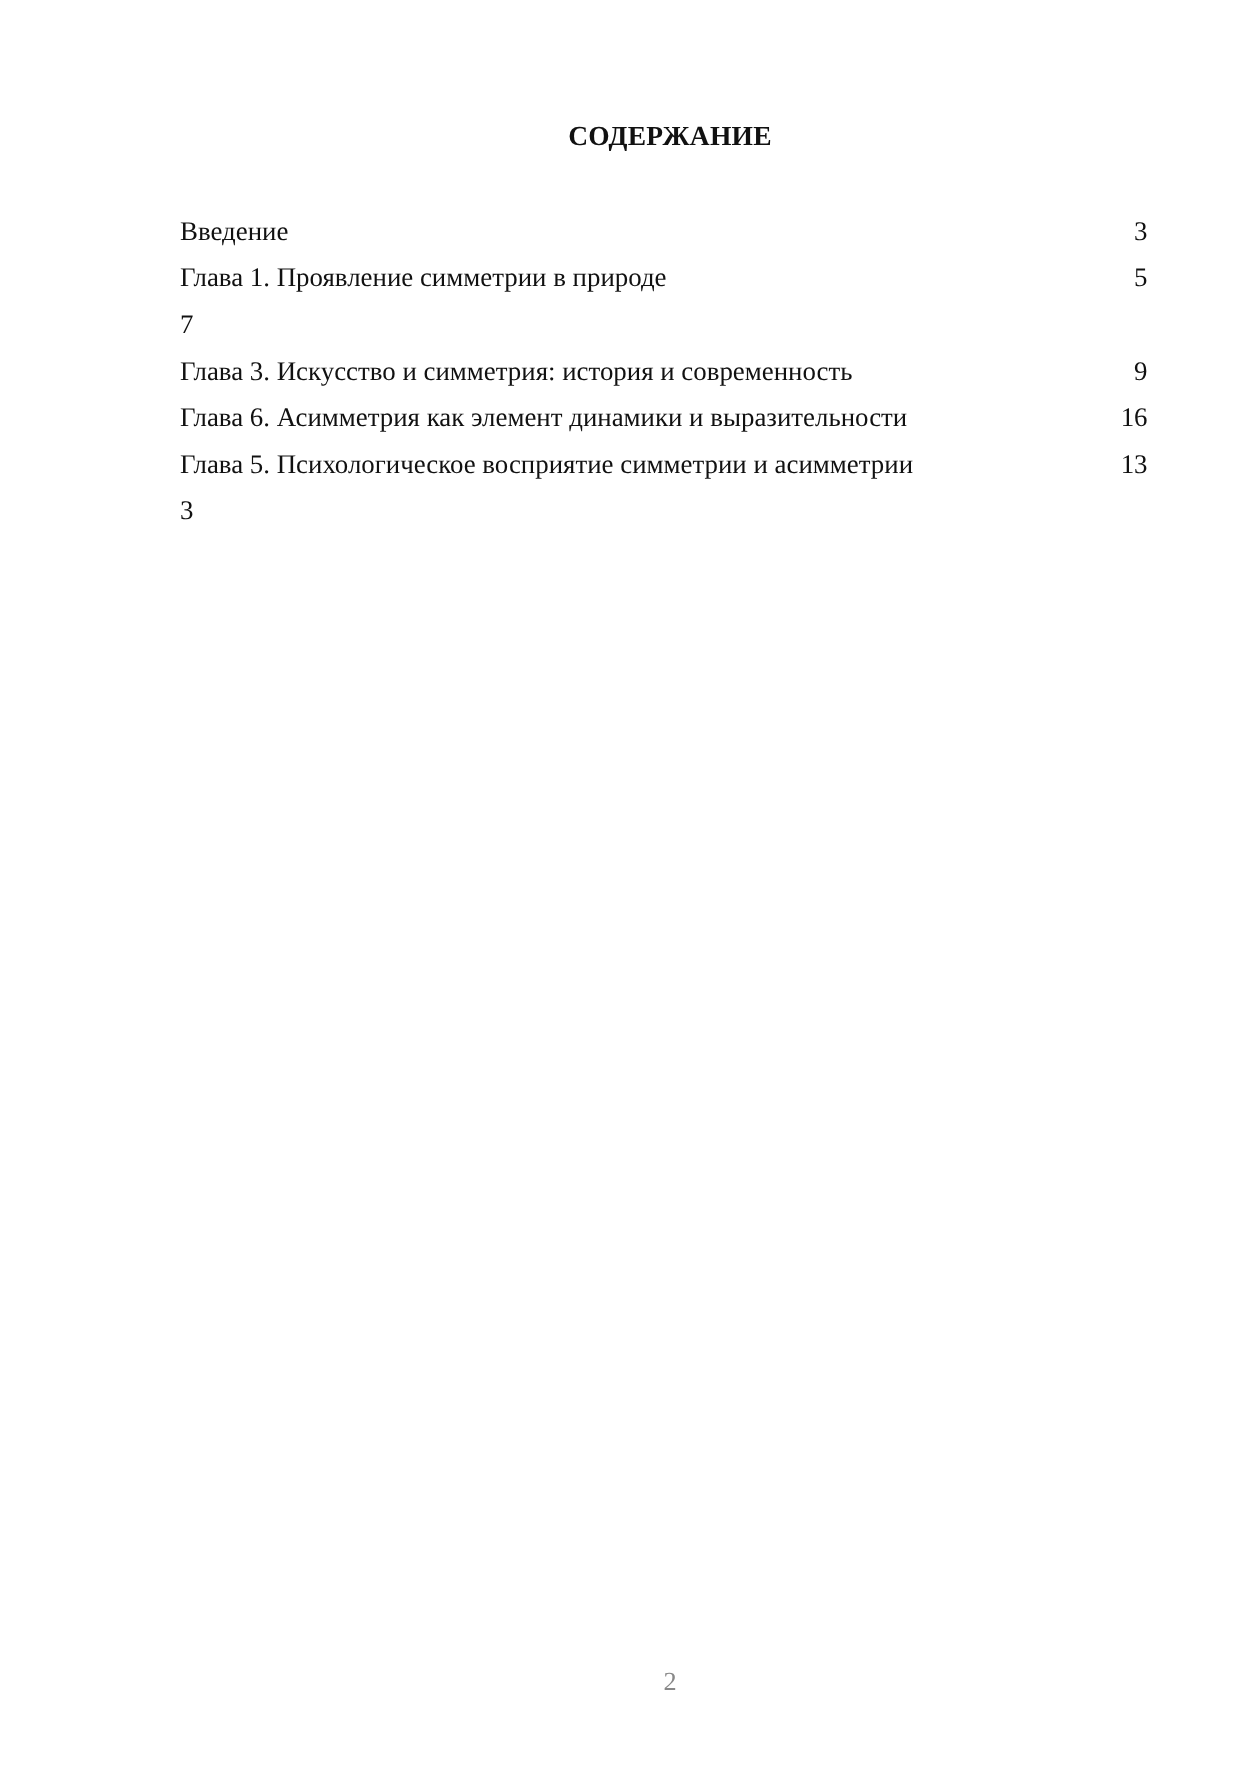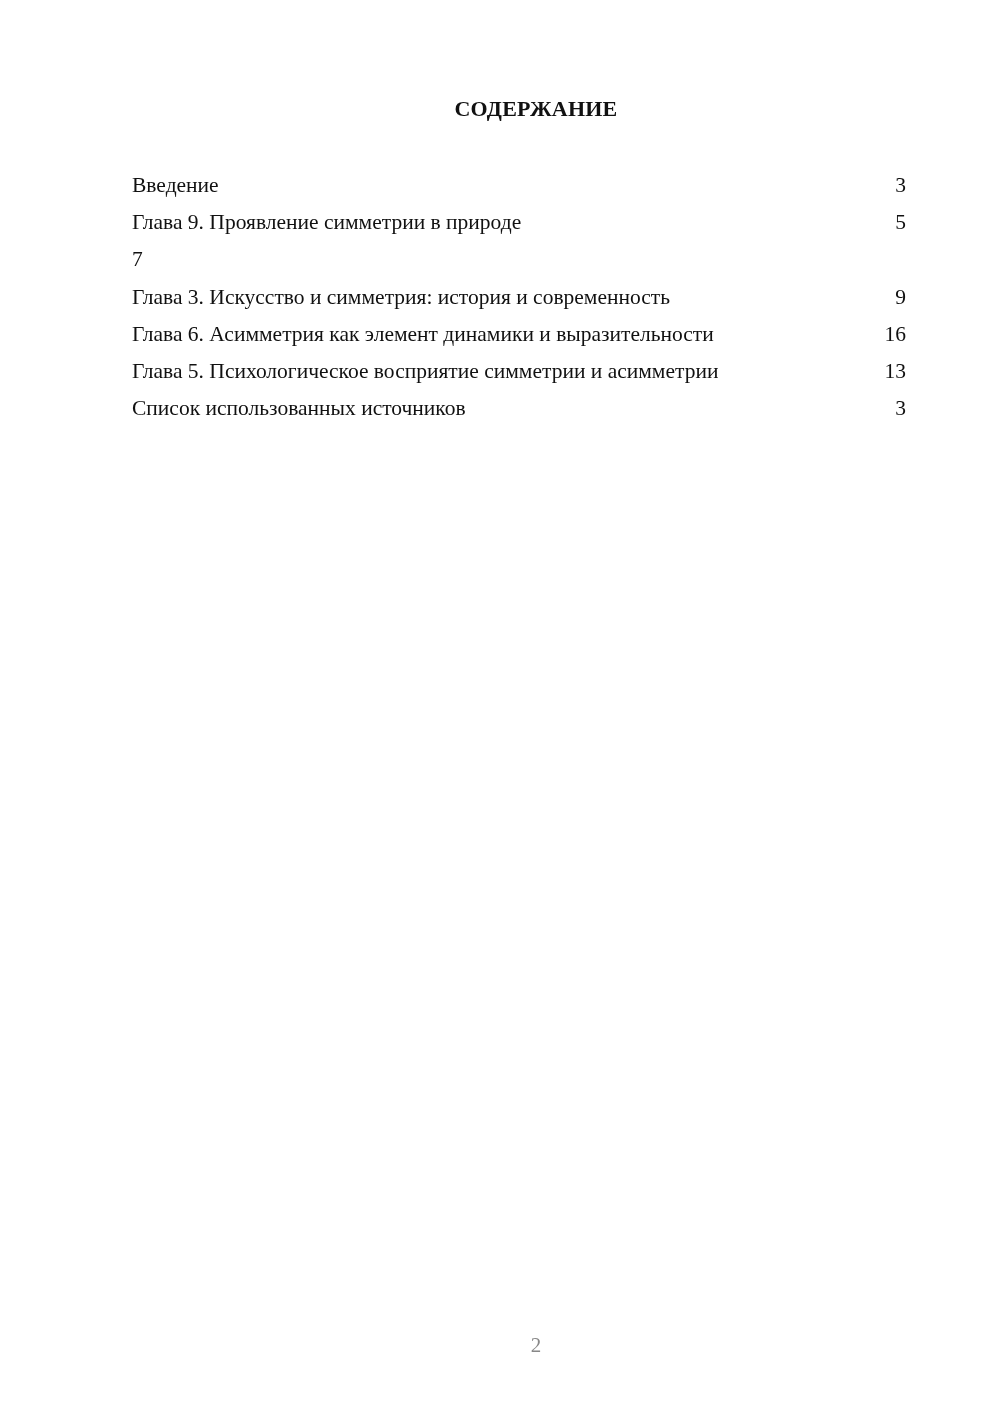--- a/index.html
+++ b/index.html
@@ -21,21 +21,21 @@
       left: 0;
       width: 1072px;
       text-align: center;
       font-weight: bold;
       font-size: 22px;
       letter-spacing: 0.2px;
     }
     .toc {
       position: absolute;
       top: 170px;
-      left: 132px;
+      left: 144px;
       width: 774px;
     }
     .toc-row {
       display: flex;
       justify-content: space-between;
       align-items: baseline;
       height: 37.2px;
       font-size: 21.5px;
       line-height: 30px;
     }
@@ -61,38 +61,37 @@
 
 <div>
   <div class="page-title">СОДЕРЖАНИЕ</div>
 
   <div class="toc">
     <div class="toc-row">
       <span class="toc-label">Введение</span>
       <span class="toc-page">3</span>
     </div>
     <div class="toc-row">
-      <span class="toc-label">Глава 9. Проявление симметрии в природе</span>
+      <span class="toc-label">Глава 1. Проявление симметрии в природе</span>
       <span class="toc-page">5</span>
     </div>
     <div class="toc-row">
       <span class="toc-page">7</span>
     </div>
     <div class="toc-row">
       <span class="toc-label">Глава 3. Искусство и симметрия: история и современность</span>
       <span class="toc-page">9</span>
     </div>
     <div class="toc-row">
       <span class="toc-label">Глава 6. Асимметрия как элемент динамики и выразительности</span>
       <span class="toc-page">16</span>
     </div>
     <div class="toc-row">
       <span class="toc-label">Глава 5. Психологическое восприятие симметрии и асимметрии</span>
       <span class="toc-page">13</span>
     </div>
     <div class="toc-row">
-      <span class="toc-label">Список использованных источников</span>
       <span class="toc-page">3</span>
     </div>
   </div>
 
   <div class="page-number">2</div>
 </div>
 
 </body></html>

